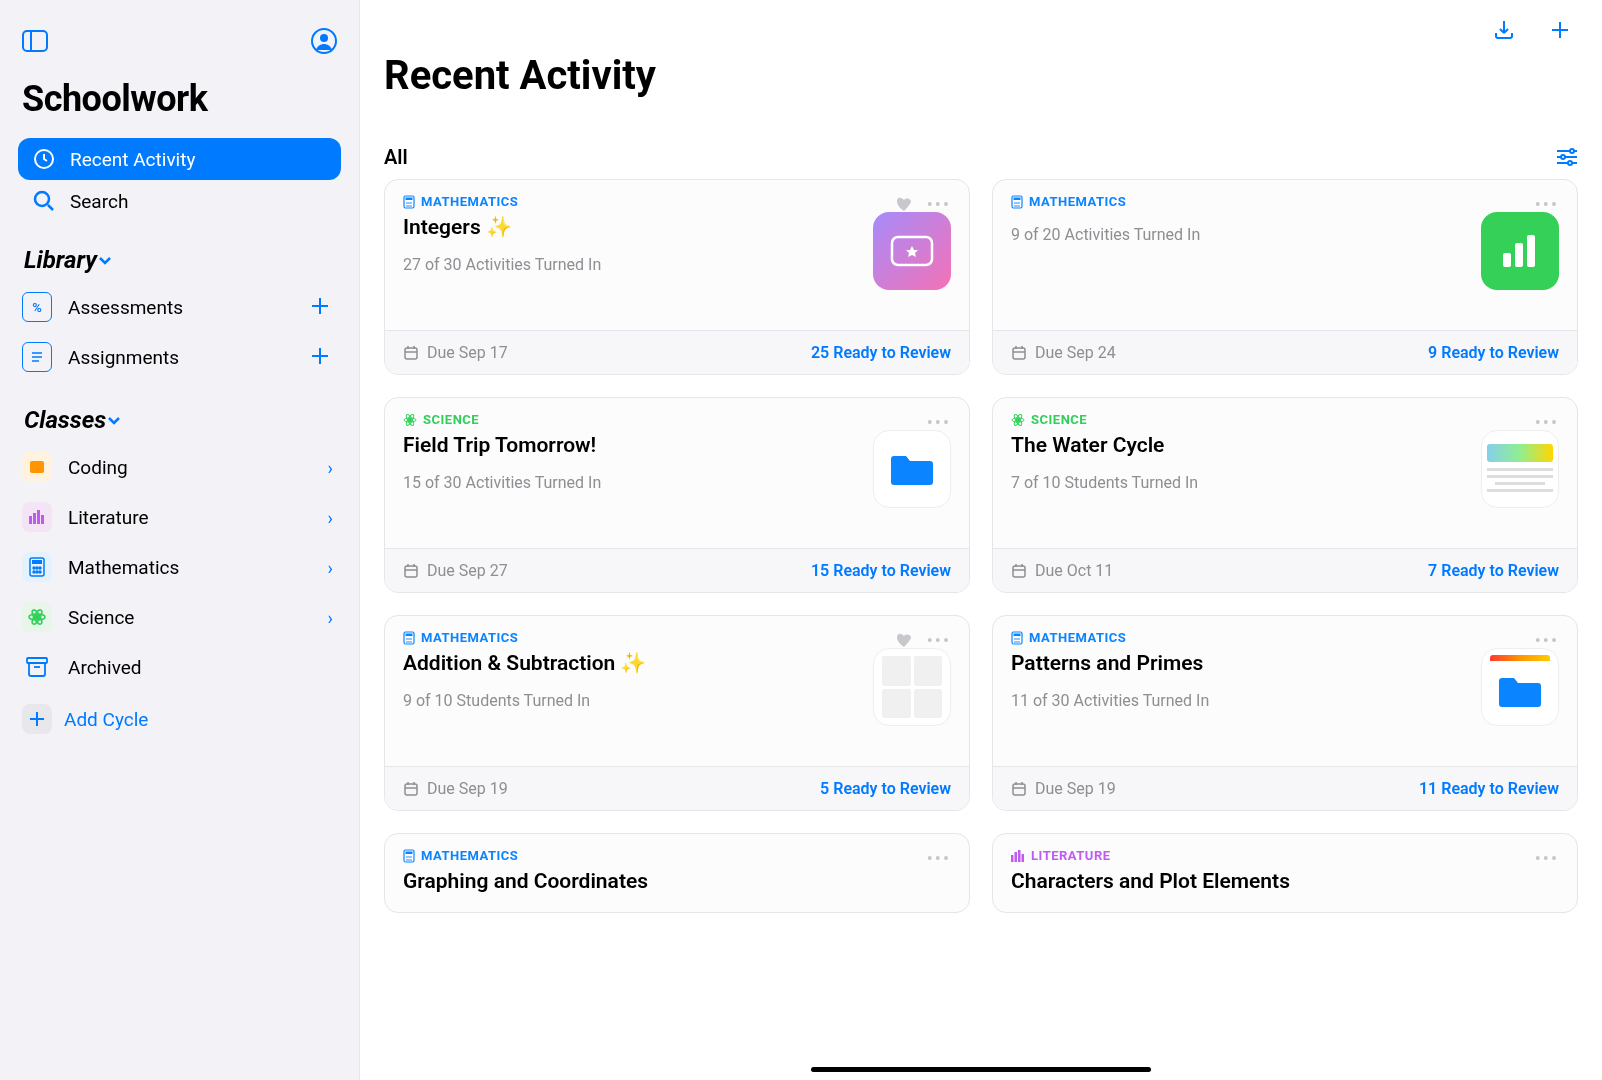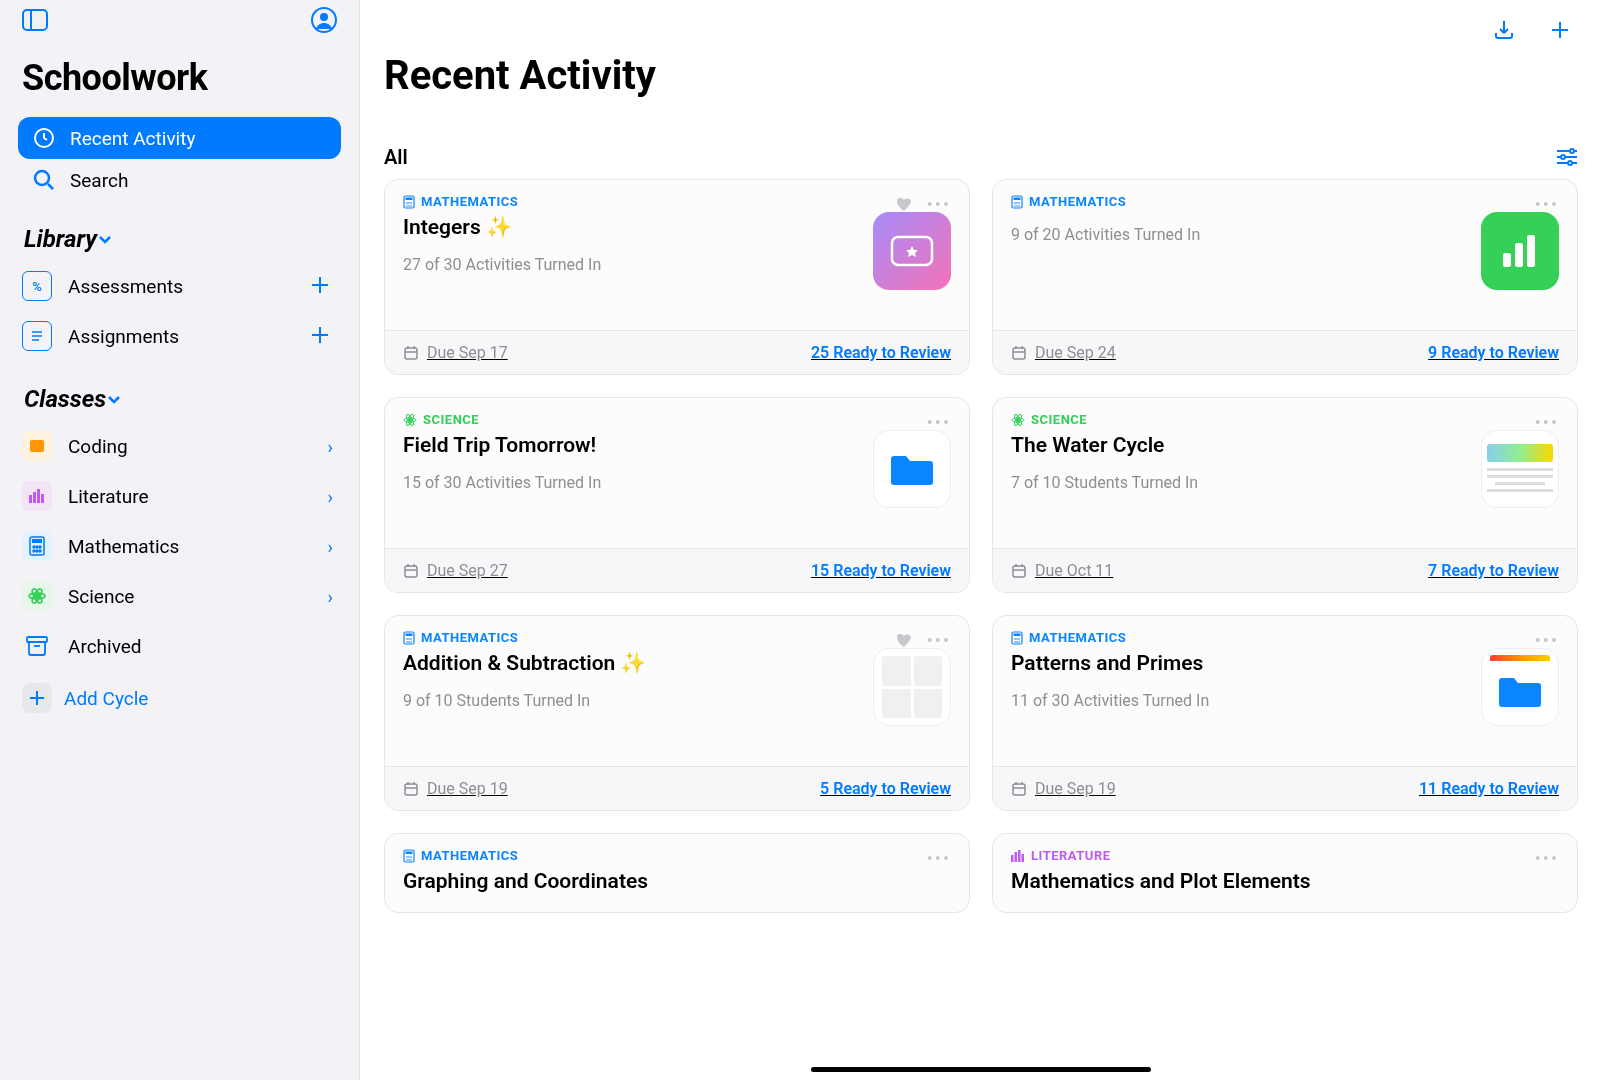--- a/index.html
+++ b/index.html
@@ -1,20 +1,20 @@
 <!DOCTYPE html>
 <html><head>
 <meta charset="utf-8">
 <style>
   * { box-sizing: border-box; margin: 0; padding: 0; }
   html, body { height: 100%; font-family: -apple-system, BlinkMacSystemFont, "Segoe UI", Roboto, sans-serif; }
   body { display: flex; background: #fff; overflow: hidden; width: 1602px; height: 1080px; }
 
   
-  .sidebar { width: 360px; background: #f2f2f7; height: 100%; padding: 7px 18px 18px 18px; display:flex; flex-direction:column; border-right:1px solid #e5e5ea;}
+  .sidebar { width: 360px; background: #f2f2f7; height: 100%; padding: 28px 18px 18px 18px; display:flex; flex-direction:column; border-right:1px solid #e5e5ea;}
   .sidebar-top { display:flex; justify-content:space-between; align-items:center; margin-bottom: 18px; padding:0 4px;}
   .app-title { font-size: 36px; font-weight: 700; margin: 6px 4px 18px 4px; letter-spacing:-0.5px;}
   .nav-item { display:flex; align-items:center; gap:14px; padding: 9px 14px; border-radius: 12px; font-size: 19px; cursor:pointer;}
   .nav-item.active { background:#007aff; color:#fff;}
   .nav-item .nav-icon { width:24px; height:24px; display:flex; align-items:center; justify-content:center; color:#007aff;}
   .nav-item.active .nav-icon { color:#fff;}
 
   .section-header { display:flex; justify-content:flex-start; align-items:center; margin: 24px 6px 8px 6px; cursor:pointer;font-style:italic;}
   .section-header h3 { font-size: 24px; font-weight:700;}
   .chev-down { width:16px; height:16px; color:#007aff;}
@@ -55,21 +55,21 @@
   .card-title { font-size:21px; font-weight:600; margin-top:6px;}
   .card-sub { font-size:16px; color:#8e8e93; margin-top:16px;}
   .card-top-corner { position:relative;}
   .corner { position:absolute; top:14px; right:18px; display:flex; gap:14px; align-items:center;}
   .heart-icon { color:#c7c7cc; width:18px; height:18px;}
   .more-icon { color:#c7c7cc; font-size:18px; letter-spacing:2px; cursor:pointer;}
   .thumb { width:78px; height:78px; border-radius:16px; margin-top: 18px; display:flex; align-items:center; justify-content:center; font-size:36px;}
   .thumb.purple { background:linear-gradient(135deg,#a78bfa,#f472b6);}
   .thumb.green { background:#34d058;}
   .thumb.white { background:#fff; border:1px solid #eee;}
-  .card-footer { border-top:1px solid #e5e5ea; background:#f7f7f9; padding: 12px 18px; display:flex; justify-content:space-between; align-items:center;text-decoration:underline;}
+  .card-footer { border-top:1px solid #e5e5ea; background:#f7f7f9; padding: 12px 18px; display:flex; justify-content:space-between; align-items:center;}
   .due-group { display:flex; align-items:center; gap:8px; color:#8e8e93; font-size:16px;}
   .review-link { color:#007aff; font-size:16px; font-weight:600; cursor:pointer;}
 
   .home-indicator { position:absolute; bottom:8px; left:50%; transform:translateX(-50%); width:340px; height:5px; background:#000; border-radius:3px;}
 
   svg { display:block; }
 </style>
 </head>
 <body>
 
@@ -602,21 +602,21 @@
           <span>
                 <svg width="14" height="12" viewBox="0 0 14 12" fill="currentColor">
                   <rect x="0" y="5" width="2.5" height="7"></rect>
                   <rect x="3.5" y="2" width="2.5" height="10"></rect>
                   <rect x="7" y="0" width="2.5" height="12"></rect>
                   <rect x="10.5" y="4" width="2.5" height="8"></rect>
                 </svg>
               </span>
           <span>LITERATURE</span>
         </div>
-        <div class="card-title">Mathematics and Plot Elements</div>
+        <div class="card-title">Characters and Plot Elements</div>
         <div class="card-sub"></div>
       </div>
       <div class="card-body-right"></div>
     </div>
 
   </div>
     </div>
 
   <div class="home-indicator"></div>
 </div>

